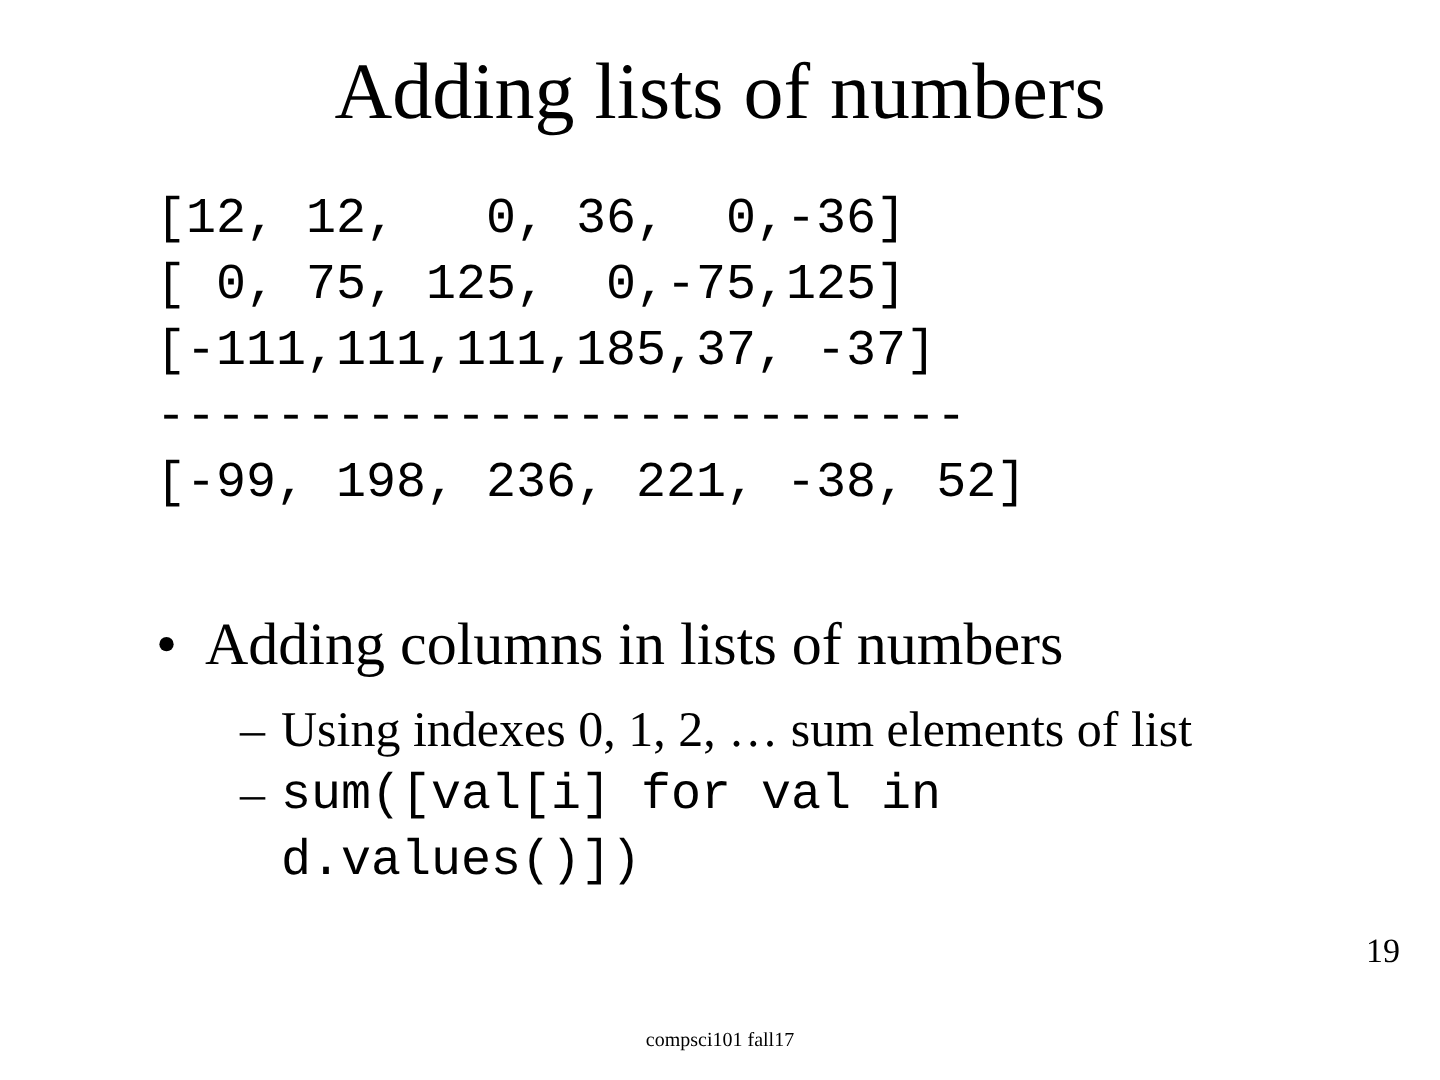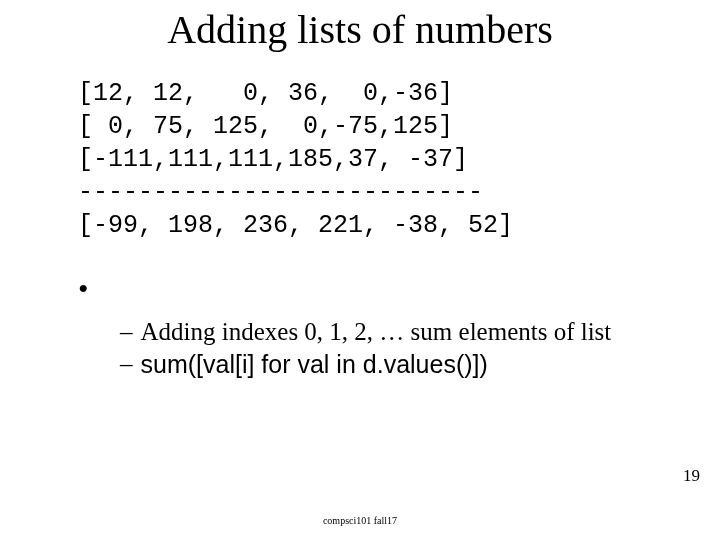--- a/index.html
+++ b/index.html
@@ -8,37 +8,37 @@
     height: 540px;
     background: #ffffff;
     font-family: "Times New Roman", Times, serif;
     color: #000000;
     position: relative;
     overflow: hidden;
   }
   .slide {
     width: 100%;
     height: 100%;
-    padding: 4px 60px 0 60px;
+    padding: 20px 60px 0 60px;
     position: relative;
   }
   .title {
     font-size: 40px;
     text-align: center;
     font-weight: normal;
     margin-bottom: 24px;
     margin-top: 2px;
   }
   .code-block {
     font-family: "Courier New", Courier, monospace;
     font-size: 25px;
     line-height: 1.32;
     white-space: pre;
     margin-left: 18px;
-    margin-bottom: 28px;
+    margin-bottom: 46px;
   }
   .bullets {
     margin-left: 18px;
   }
   .bullet-l1 {
     font-size: 30px;
     line-height: 1.25;
     margin-bottom: 8px;
     display: flex;
   }
@@ -48,21 +48,21 @@
   .bullet-l2 {
     font-size: 25px;
     line-height: 1.3;
     margin-left: 42px;
     display: flex;
   }
   .bullet-l2 .dash {
     margin-right: 8px;
   }
   .mono {
-    font-family: Liberation Sans, sans-serif;
+    font-family: Liberation Mono, monospace;
   }
   .page-number {
     position: absolute;
     right: 20px;
     bottom: 54px;
     font-size: 17px;
   }
   .footer {
     position: absolute;
     bottom: 14px;
@@ -81,24 +81,25 @@
 
   <div class="code-block"><span>[12, 12,   0, 36,  0,-36]</span>
 <span>[ 0, 75, 125,  0,-75,125]</span>
 <span>[-111,111,111,185,37, -37]</span>
 <span>---------------------------</span>
 <span>[-99, 198, 236, 221, -38, 52]</span></div>
 
   <div class="bullets">
     <div class="bullet-l1">
       <span class="dot">•</span>
+      <span>Adding columns in lists of numbers</span>
     </div>
     <div class="bullet-l2">
       <span class="dash">–</span>
-      <span>Adding indexes 0, 1, 2, … sum elements of list</span>
+      <span>Using indexes 0, 1, 2, … sum elements of list</span>
     </div>
     <div class="bullet-l2">
       <span class="dash">–</span>
       <span class="mono">sum([val[i] for val in d.values()])</span>
     </div>
   </div>
 
   <div class="page-number">19</div>
   <div class="footer">compsci101 fall17</div>
 

